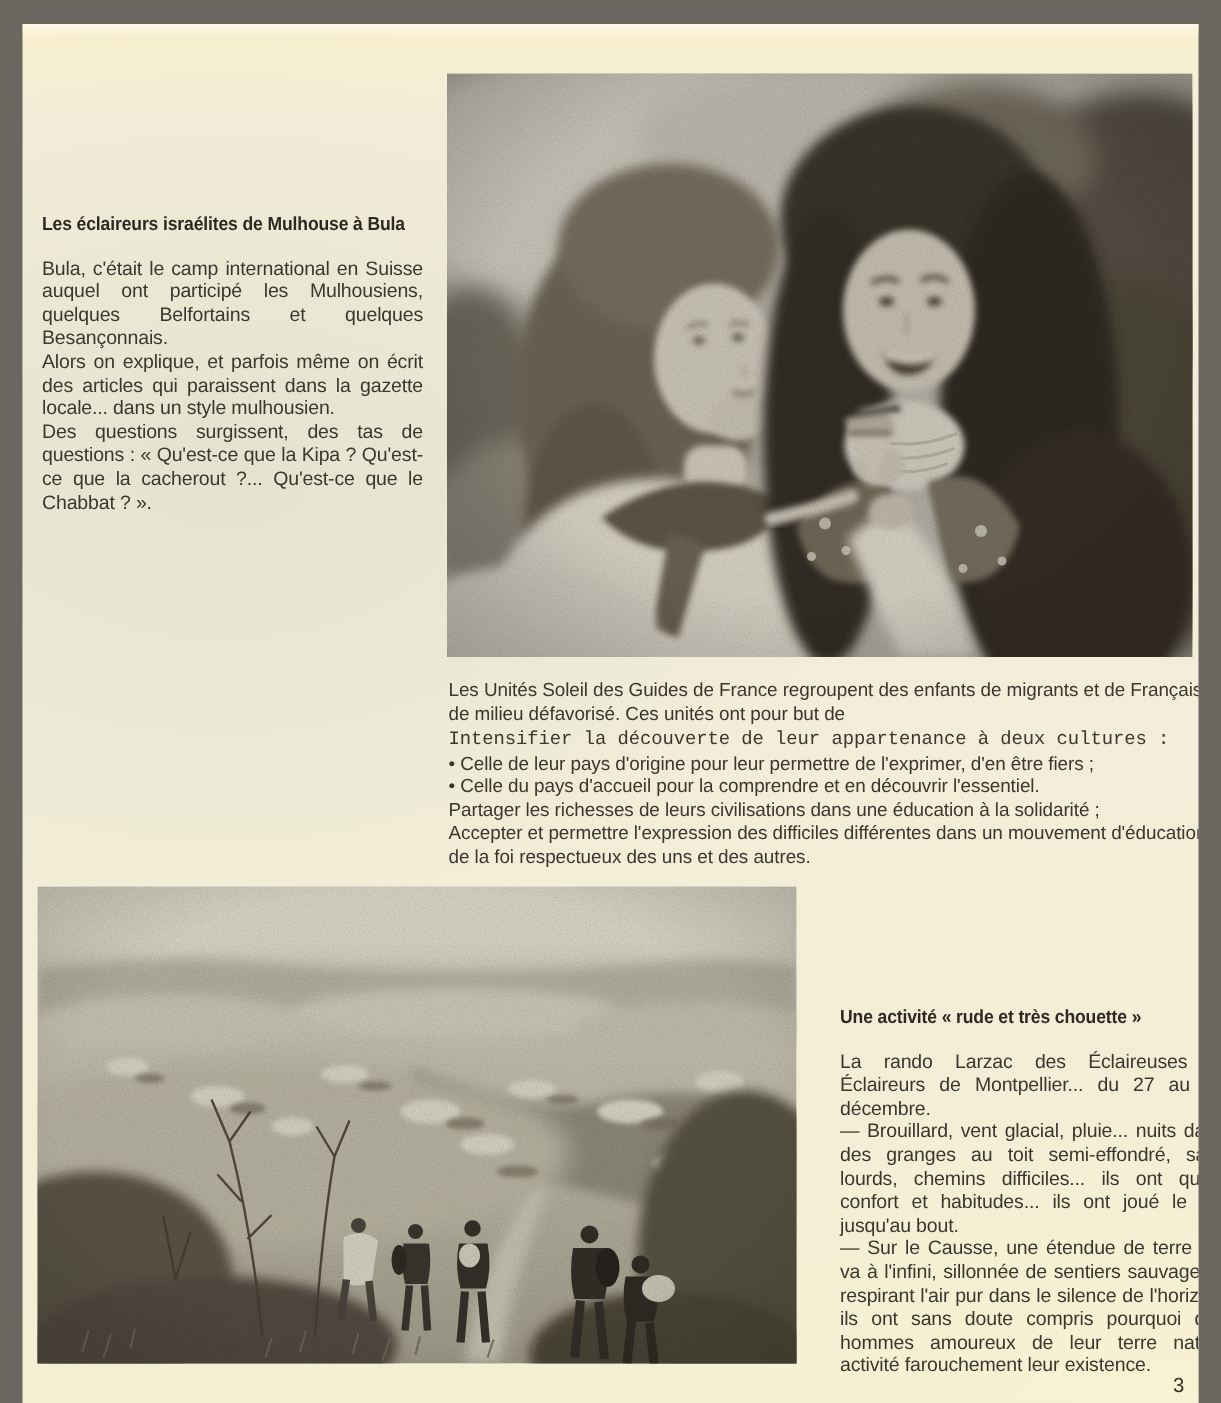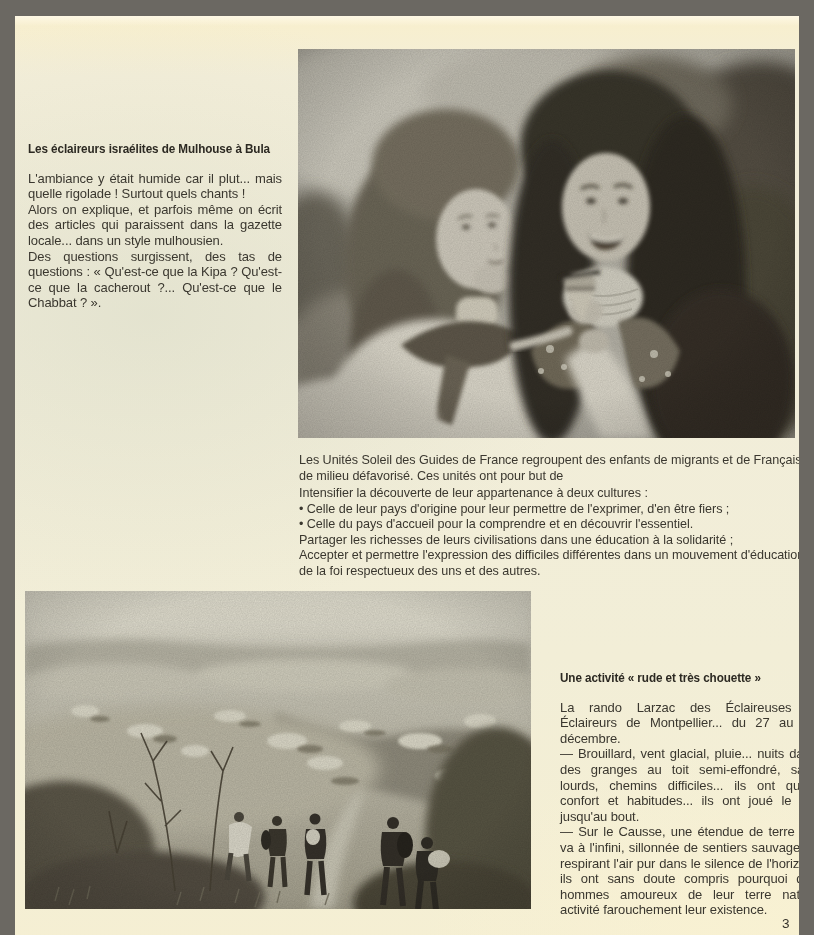--- a/index.html
+++ b/index.html
@@ -23,37 +23,37 @@
   .article{position:absolute;text-align:justify;font-size:13px;line-height:15.6px;letter-spacing:-0.1px;hyphens:auto;}
   .article p{margin:0;}
   .head{
     font-size:12.6px;font-weight:bold;color:#2c2922;margin:0 0 13px 0;
     white-space:nowrap;transform:scaleX(0.93);transform-origin:0 50%;letter-spacing:-0.1px;
   }
   .left-article{left:13px;top:126px;width:254px;}
   .right-article{left:545px;top:655px;width:257px;}
   .caption{position:absolute;left:284px;top:437px;width:509px;font-size:12.6px;line-height:15.5px;letter-spacing:-0.05px;text-align:left;}
   .caption p{margin:0;}
-  .caption p.gap{margin-top:2px;}
+  .caption p.gap{margin-top:2px;font-family:Liberation Mono, monospace;}
   figure.photo{position:absolute;margin:0;padding:0;}
   figure.photo svg{display:block;width:100%;height:100%;}
   .photo-top{left:283px;top:33px;width:497px;height:389px;}
   .photo-bottom{left:10px;top:575px;width:506px;height:318px;}
   .page-num{position:absolute;left:767px;top:900px;font-size:13.5px;color:#35322b;}
 </style>
 </head>
 <body>
 
 <div class="page">
   <div class="top-glow"></div>
   <div class="edge-strip"></div>
 
   <section class="article left-article">
     <h3 class="head">Les éclaireurs israélites de Mulhouse à Bula</h3>
-    <p>L'ambiance y était humide car il plut... mais quelle rigolade ! Surtout quels chants !</p>
+    <p>Bula, c'était le camp international en Suisse auquel ont participé les Mulhousiens, quelques Belfortains et quelques Besançonnais.</p>
     <p>Alors on explique, et parfois même on écrit des articles qui paraissent dans la gazette locale... dans un style mulhousien.</p>
     <p>Des questions surgissent, des tas de questions : « Qu'est-ce que la Kipa ? Qu'est-ce que la cacherout ?... Qu'est-ce que le Chabbat ? ».</p>
   </section>
 
   <figure class="photo photo-top" aria-label="Photo noir et blanc : deux jeunes filles en foulard de guides, l'une aux longs cheveux noirs tenant un cornet, l'autre la regardant en souriant">
     <svg viewBox="0 0 497 389" preserveAspectRatio="none" role="img">
       <defs>
         <filter id="t-b8" x="-40%" y="-40%" width="180%" height="180%">
             <feGaussianBlur stdDeviation="8"></feGaussianBlur>
           </filter>

